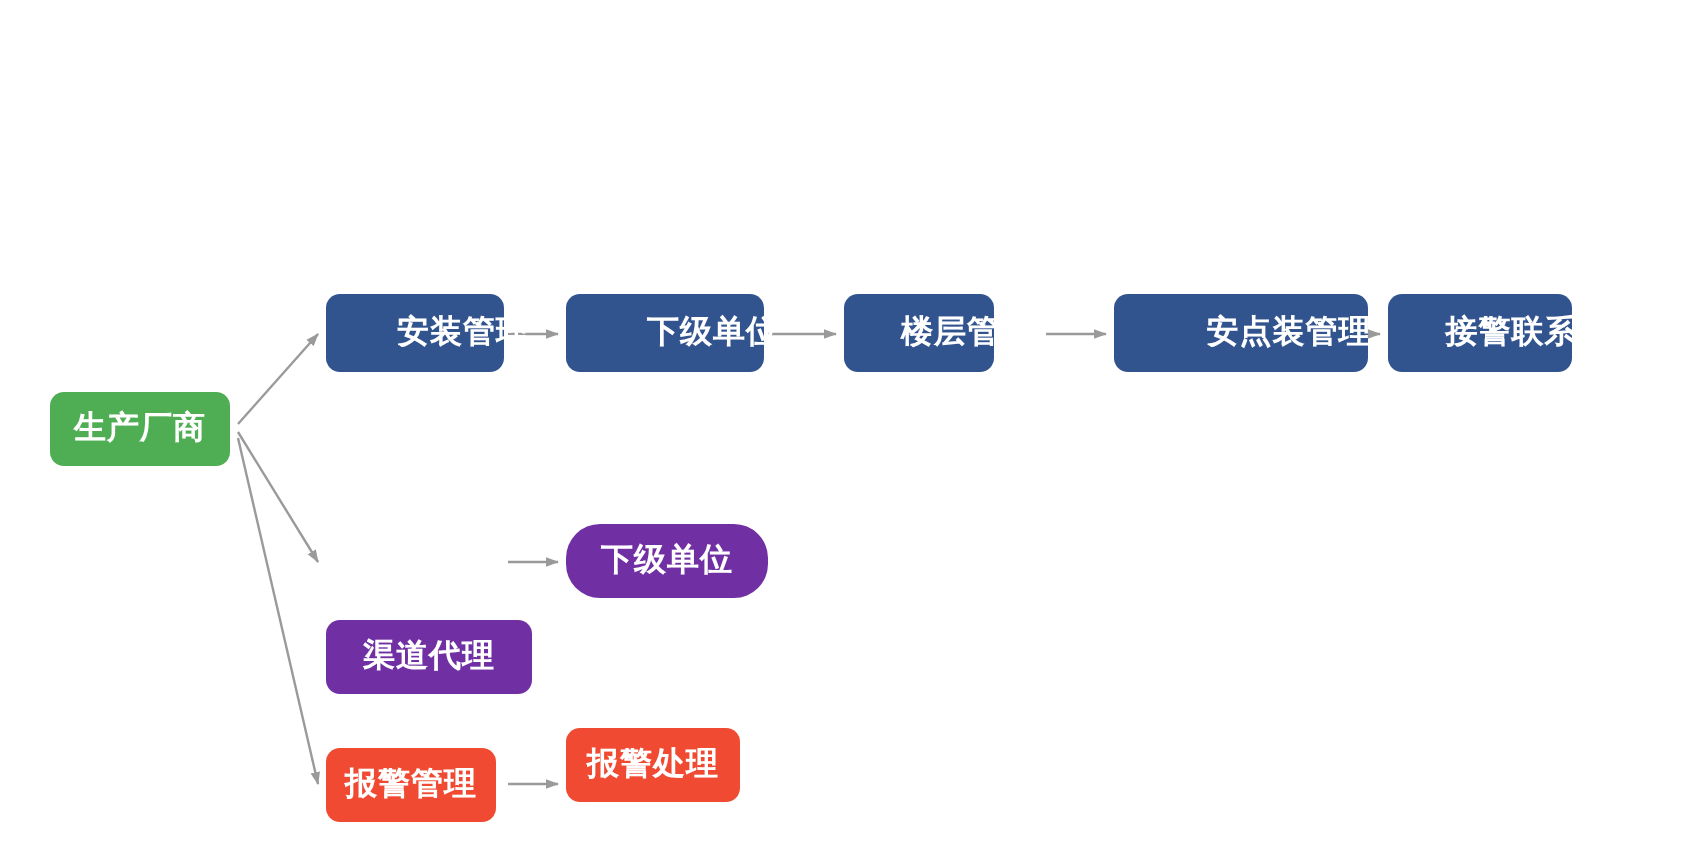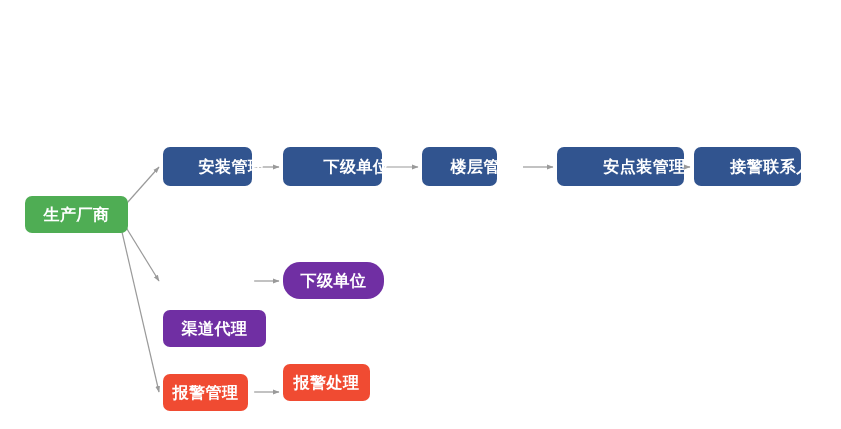--- a/index.html
+++ b/index.html
@@ -64,36 +64,36 @@
         <line x1="254" y1="167" x2="279" y2="167" stroke="#9a9a9a" stroke-width="1.2" marker-end="url(#arrowhead)"></line>
         <line x1="384" y1="167" x2="418" y2="167" stroke="#9a9a9a" stroke-width="1.2" marker-end="url(#arrowhead)"></line>
         <line x1="523" y1="167" x2="553" y2="167" stroke="#9a9a9a" stroke-width="1.2" marker-end="url(#arrowhead)"></line>
         <line x1="669" y1="167" x2="690" y2="167" stroke="#9a9a9a" stroke-width="1.2" marker-end="url(#arrowhead)"></line>
         <line x1="254" y1="281" x2="279" y2="281" stroke="#9a9a9a" stroke-width="1.2" marker-end="url(#arrowhead)"></line>
         <line x1="254" y1="392" x2="279" y2="392" stroke="#9a9a9a" stroke-width="1.2" marker-end="url(#arrowhead)"></line>
       </g>
   </svg>
 
   <div id="nodes-layer">
-      <div class="node node-root" style="left: 25px; top: 196px; width: 103px; height: 37px; background: rgb(79, 173, 84);">
+      <div class="node node-root" style="left: 25px; top: 196px; width: 90px; height: 37px; background: rgb(79, 173, 84);">
         <span>生产厂商</span>
       </div>
       <div class="node node-blue" style="left: 163px; top: 147px; width: 89px; height: 39px; background: rgb(49, 84, 143);">
         <span>安装管理</span>
       </div>
       <div class="node node-blue" style="left: 283px; top: 147px; width: 99px; height: 39px; background: rgb(49, 84, 143);">
         <span>下级单位</span>
       </div>
       <div class="node node-blue" style="left: 422px; top: 147px; width: 75px; height: 39px; background: rgb(49, 84, 143);">
         <span>楼层管理</span>
       </div>
       <div class="node node-blue" style="left: 557px; top: 147px; width: 127px; height: 39px; background: rgb(49, 84, 143);">
         <span>安点装管理</span>
       </div>
-      <div class="node node-blue" style="left: 694px; top: 147px; width: 107px; height: 39px; background: rgb(49, 84, 143);">
+      <div class="node node-blue" style="left: 694px; top: 147px; width: 92px; height: 39px; background: rgb(49, 84, 143);">
         <span>接警联系人</span>
       </div>
       <div class="node node-purple" style="left: 163px; top: 262px; width: 103px; height: 37px; background: rgb(112, 47, 163); margin-top: 48px;">
         <span>渠道代理</span>
       </div>
       <div class="node node-purple" style="left: 283px; top: 262px; width: 101px; height: 37px; background: rgb(112, 47, 163); border-radius: 17px;">
         <span>下级单位</span>
       </div>
       <div class="node node-red" style="left: 163px; top: 374px; width: 85px; height: 37px; background: rgb(240, 75, 50);">
         <span>报警管理</span>

